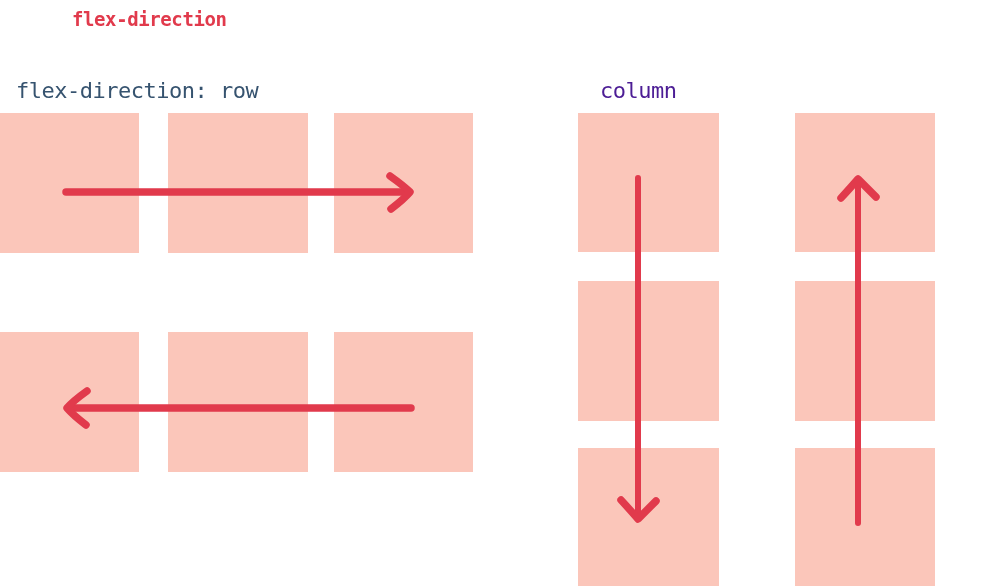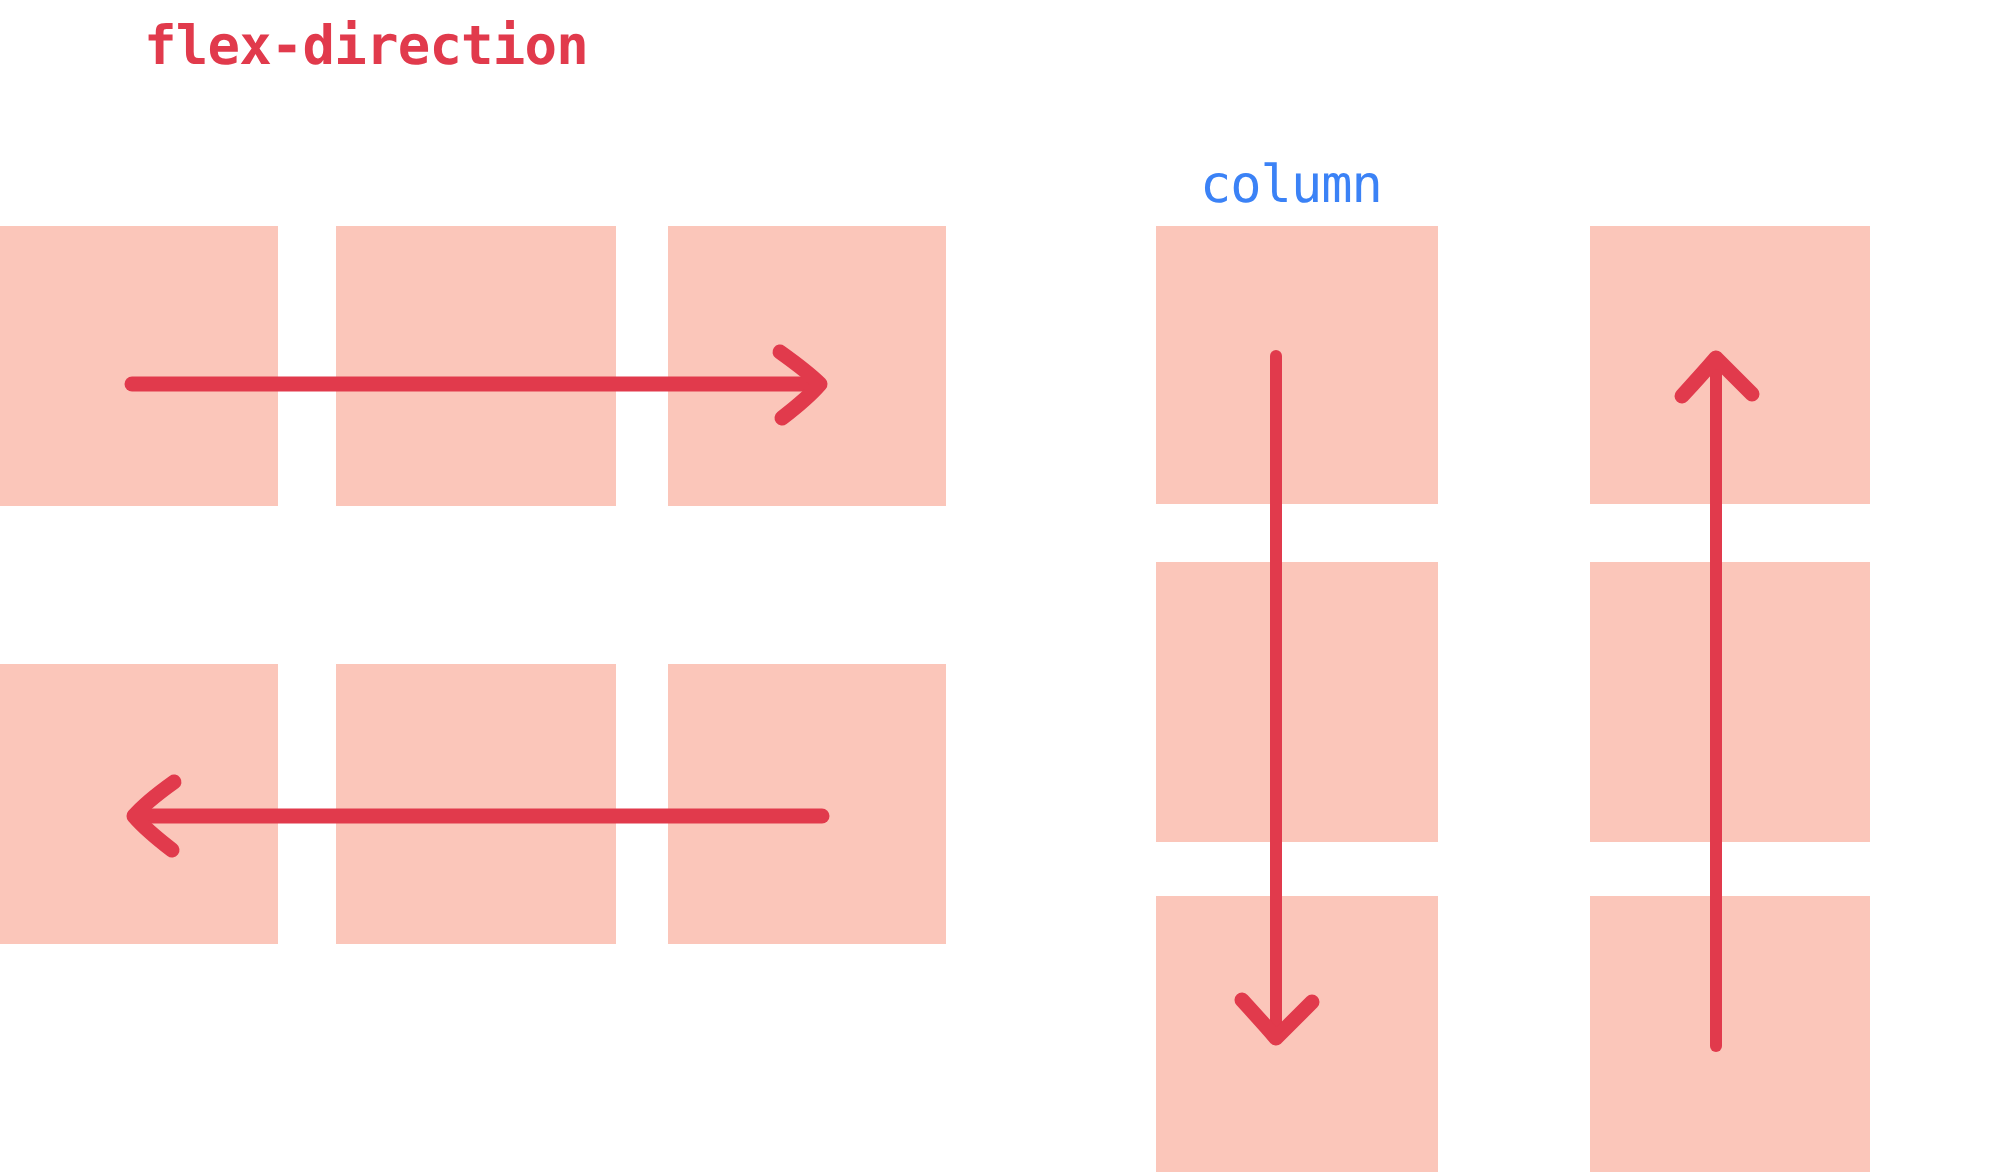--- a/index.html
+++ b/index.html
@@ -19,45 +19,45 @@
   .canvas {
     position: absolute;
     inset: 0;
   }
 
   
   .title {
     position: absolute;
     left: 72px;
     top: 8px;
-    font-size: 27px;
+    font-size: 19px;
     font-weight: 700;
     letter-spacing: -0.4px;
     color: #e13a4c;
     white-space: nowrap;
     text-align: center;
   }
 
   .row-label {
     position: absolute;
     font-size: 22px;
     font-weight: 400;
     letter-spacing: -0.5px;
     color: #36536f;
     white-space: nowrap;
   }
   #label-row      { left: 16px;  top: 78px;  }
   #label-rowrev   { left: 16px;  top: 284px; }
 
   .col-label {
     position: absolute;
-    font-size: 26px;
+    font-size: 22px;
     font-weight: 400;
     letter-spacing: -0.5px;
-    color: #3b82f6;
+    color: #4c1d95;
     white-space: nowrap;
   }
   #label-column    { left: 600px; top: 78px; }
   #label-columnrev { left: 766px; top: 78px; }
 
   
   .box {
     position: absolute;
     background: #fbc6ba;
   }
@@ -93,20 +93,21 @@
     pointer-events: none;
   }
 </style>
 </head>
 <body>
 
 <div class="canvas">
 
   <div class="title">flex-direction</div>
 
+  <div class="row-label" id="label-row">flex-direction: row</div>
 
   <div class="box r1" id="r1b1"></div>
   <div class="box r1" id="r1b2"></div>
   <div class="box r1" id="r1b3"></div>
 
 
   <div class="box r2" id="r2b1"></div>
   <div class="box r2" id="r2b2"></div>
   <div class="box r2" id="r2b3"></div>
 

